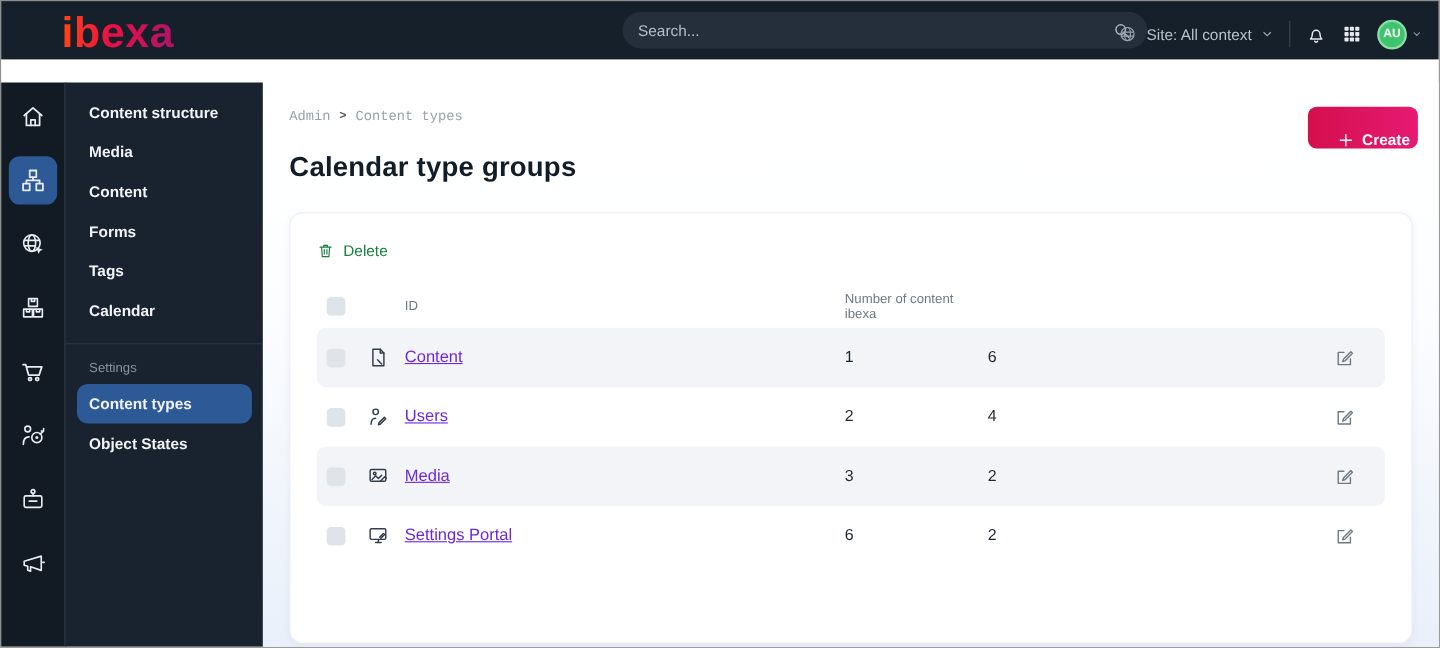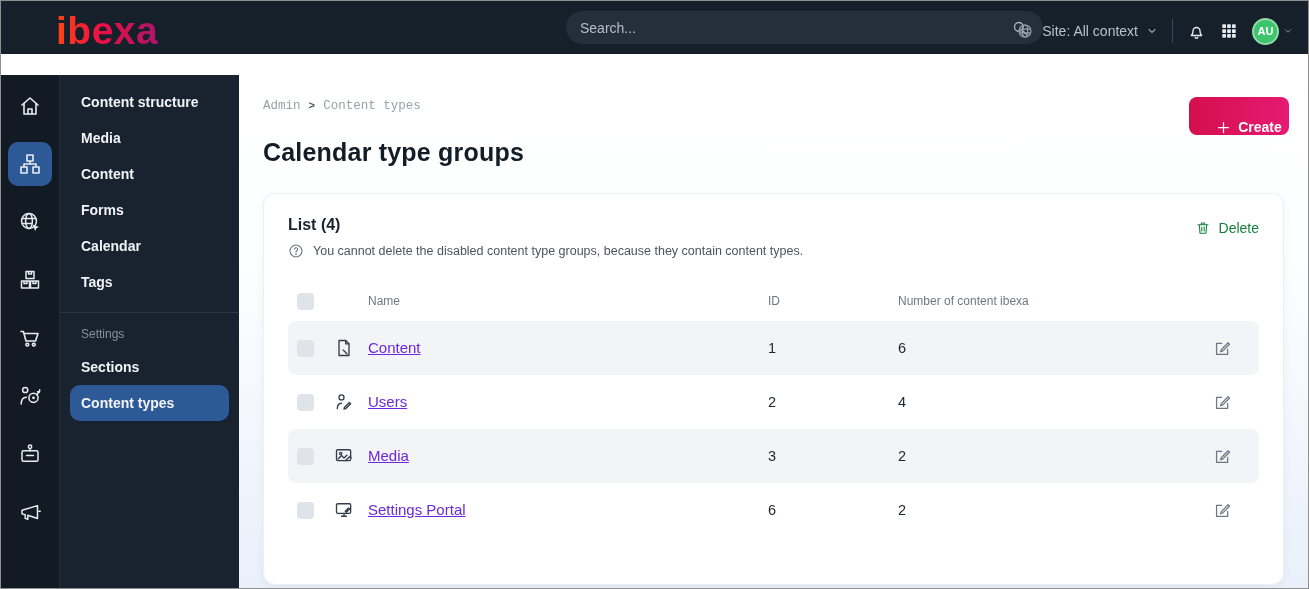--- a/index.html
+++ b/index.html
@@ -235,26 +235,26 @@
             </span>
           </span>
         </div>
     </div>
 
     <div class="menu">
       <div class="menu-item">Content structure</div>
       <div class="menu-item">Media</div>
       <div class="menu-item">Content</div>
       <div class="menu-item">Forms</div>
+      <div class="menu-item">Tags</div>
       <div class="menu-item">Calendar</div>
-      <div class="menu-item">Tags</div>
       <div class="menu-divider"></div>
       <div class="menu-heading">Settings</div>
-      <div class="menu-item">Sections</div>
       <div class="menu-item active">Content types</div>
+      <div class="menu-item">Object States</div>
     </div>
 
     <div class="main">
       <div class="breadcrumb">
         <span class="bc-item">Admin</span>
         <span class="bc-sep">&gt;</span>
         <span class="bc-item">Content types</span>
       </div>
 
       <button class="create-btn">
@@ -263,48 +263,34 @@
               <path d="M12 4v16M4 12h16"></path>
             </svg>
         </span>
         <span>Create</span>
       </button>
 
       <div class="page-title">Calendar type groups</div>
 
       <div class="card">
         <div class="card-head">
-          <div>
-            <div class="list-title">List (4)</div>
-            <div class="list-note">
-              <span class="icon">
-                <svg width="16" height="16" viewBox="0 0 24 24" fill="none" stroke="currentColor" stroke-width="1.6">
-                  <circle cx="12" cy="12" r="9"></circle>
-                    <path d="M9.8 9.4a2.3 2.3 0 114 1.6c-.7.8-1.8 1.1-1.8 2.4" stroke-linecap="round"></path>
-                    <circle cx="12" cy="16.6" r=".5" fill="currentColor"></circle>
-                </svg>
-              </span>
-              <span>You cannot delete the disabled content type groups, because they contain content types.</span>
-            </div>
-          </div>
           <button class="delete-btn">
             <span>
               <svg width="16" height="16" viewBox="0 0 24 24" fill="none" stroke="currentColor" stroke-width="1.6" stroke-linecap="round" stroke-linejoin="round">
                 <path d="M4.5 7h15M9.5 7V4.5h5V7M6.5 7l1 13h9l1-13M10.2 10.5v6M13.8 10.5v6"></path>
               </svg>
             </span>
             <span>Delete</span>
           </button>
         </div>
 
         <div class="table">
           <div class="trow header">
             <span class="checkbox"></span>
             <span></span>
-            <span>Name</span>
             <span>ID</span>
             <span>Number of content ibexa</span>
             <span></span>
           </div>
 
           <div class="trow stripe">
             <span class="checkbox"></span>
             <span class="row-icon">
               <svg width="20" height="20" viewBox="0 0 24 24" fill="none" stroke="currentColor" stroke-width="1.6" stroke-linecap="round" stroke-linejoin="round">
                 <path d="M6 3h8l4 4v14H6z"></path>

